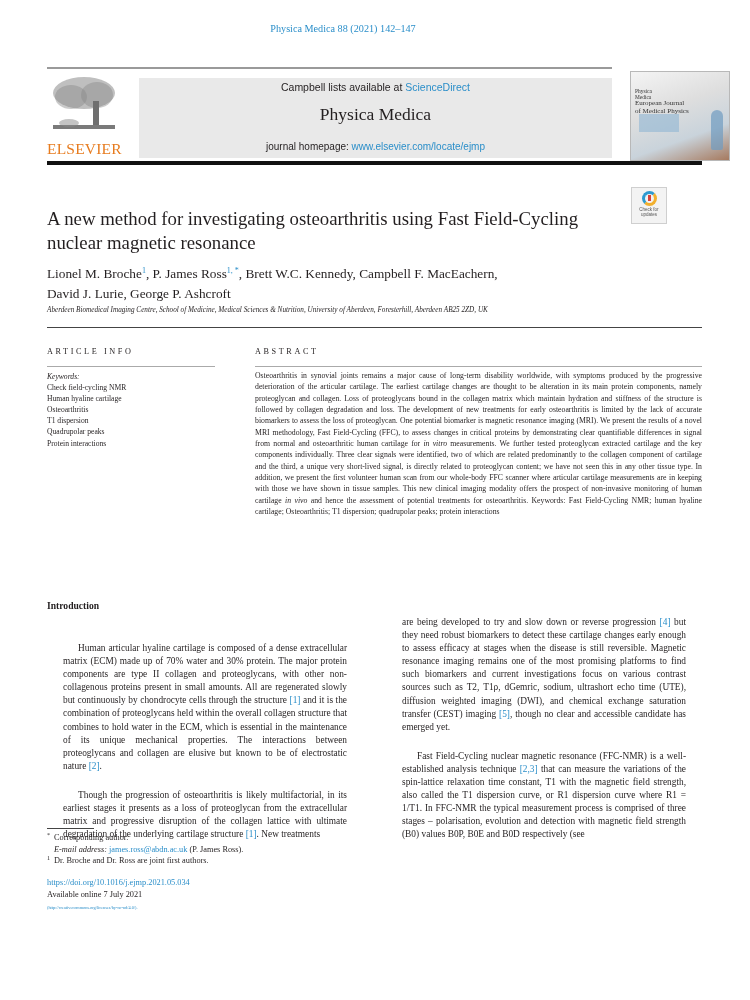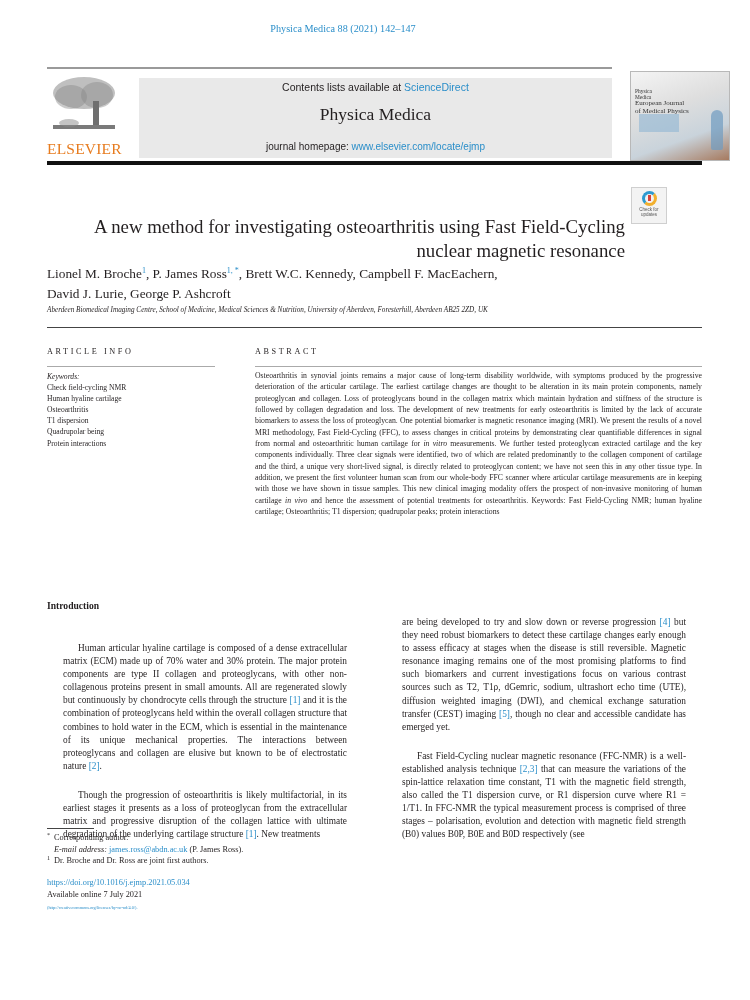--- a/index.html
+++ b/index.html
@@ -17,21 +17,21 @@
   .homepage { position: absolute; top: 63px; width: 100%; text-align: center; font-size: 10px; font-family: "Liberation Sans", sans-serif; }
   .cover { position: absolute; left: 583px; top: 0; width: 72px; height: 88px; border: 1px solid #b8b8b8; background: linear-gradient(160deg,#f4f4f4 0%,#dedede 40%,#c9d3db 70%,#a67a5f 100%); overflow: hidden; padding-left: 26px; }
   .cover-text { position: absolute; left: 4px; top: 16px; font-size: 5.4px; line-height: 6px; color: #333; }
   .cover-figure { position: absolute; right: 6px; top: 38px; width: 12px; height: 40px; background: #6f9bc0; border-radius: 6px 6px 2px 2px; opacity: .7; }
   .cover-band { position: absolute; left: 8px; top: 42px; width: 40px; height: 18px; background: #8fb6d3; opacity: .6; }
   .black-rule { position: absolute; top: 161px; left: 47px; width: 655px; height: 4px; background: #111; }
   .crossmark { position: absolute; left: 631px; top: 187px; width: 34px; height: 35px; border: 1px solid #cfcfcf; background: #f3f3f3; text-align: center; }
   .crossmark .ring { width: 15px; height: 15px; border-radius: 50%; margin: 3px auto 0; border: 3px solid #f2b02e; border-top-color: #2e9ad0; border-left-color: #2e9ad0; box-sizing: border-box; position: relative; }
   .crossmark .ring::after { content: ""; position: absolute; left: 3px; top: 1px; width: 3px; height: 6px; background: #d9413a; }
   .crossmark .cm-label { font-family: "Liberation Sans", sans-serif; font-size: 4.5px; line-height: 5px; color: #555; margin-top: 1px; }
-  .title { position: absolute; left: 47px; top: 207px; width: 570px; font-size: 18.8px; line-height: 24px; font-weight: normal; margin: 8px; text-align: right; }
+  .title { position: absolute; left: 47px; top: 207px; width: 570px; font-size: 18.8px; line-height: 24px; font-weight: normal; margin: 0; }
   .authors { position: absolute; left: 47px; top: 261px; width: 560px; font-size: 13.3px; line-height: 20px; }
   .authors sup { font-size: 8px; color: #2a8ec9; }
   .affil { position: absolute; left: 47px; top: 306px; font-size: 7.2px; font-style: italic; }
   .thin-rule { position: absolute; left: 47px; top: 327px; width: 655px; height: 1px; background: #444; }
   .ai-head { position: absolute; left: 47px; top: 347px; font-size: 8.2px; letter-spacing: 2.6px; }
   .ai-rule { position: absolute; left: 47px; top: 366px; width: 168px; height: 1px; background: #aaa; }
   .kw-block { position: absolute; left: 47px; top: 371px; font-size: 7.6px; line-height: 11.1px; }
   .kw-block .kw-label { font-style: italic; }
   .ab-head { position: absolute; left: 255px; top: 347px; font-size: 8.2px; letter-spacing: 2.6px; }
   .ab-rule { position: absolute; left: 255px; top: 366px; width: 447px; height: 1px; background: #aaa; }
@@ -66,21 +66,21 @@
         <rect x="44" y="26" width="6" height="26" fill="#6f6f6f"></rect>
         <rect x="4" y="50" width="62" height="4" fill="#7a7a7a"></rect>
         <ellipse cx="20" cy="48" rx="10" ry="4" opacity=".5"></ellipse>
       </g>
     </svg>
     <div class="elsevier-word">ELSEVIER</div>
   </div>
 
   <div class="gray-box">
     <div class="contents">
-      <span>Contents lists available at </span><a class="link">ScienceDirect</a>
+      <span>Campbell lists available at </span><a class="link">ScienceDirect</a>
     </div>
     <div class="journal-name">Physica Medica</div>
     <div class="homepage">
       <span>journal homepage: </span><a class="link">www.elsevier.com/locate/ejmp</a>
     </div>
   </div>
 
   <div class="cover">
     <div class="cover-band"></div>
     <div class="cover-figure"></div>
@@ -118,21 +118,21 @@
 <div class="thin-rule"></div>
 
 <div class="ai-head">ARTICLE INFO</div>
 <div class="ai-rule"></div>
 <div class="kw-block">
   <div class="kw-label">Keywords:</div>
   <div>Check field-cycling NMR</div>
   <div>Human hyaline cartilage</div>
   <div>Osteoarthritis</div>
   <div>T1 dispersion</div>
-  <div>Quadrupolar being</div>
+  <div>Quadrupolar peaks</div>
   <div>Protein interactions</div>
 </div>
 
 <div class="ab-head">ABSTRACT</div>
 <div class="ab-rule"></div>
 <p class="abstract"><span>Osteoarthritis in synovial joints remains a major cause of long-term disability worldwide, with symptoms produced by the progressive deterioration of the articular cartilage. The earliest cartilage changes are thought to be alteration in its main protein components, namely proteoglycan and collagen. Loss of proteoglycans bound in the collagen matrix which maintain hydration and stiffness of the structure is followed by collagen degradation and loss. The development of new treatments for early osteoarthritis is limited by the lack of accurate biomarkers to assess the loss of proteoglycan. One potential biomarker is magnetic resonance imaging (MRI). We present the results of a novel MRI methodology, Fast Field-Cycling (FFC), to assess changes in critical proteins by demonstrating clear quantifiable differences in signal from normal and osteoarthritic human cartilage for </span><i>in vitro</i><span> measurements. We further tested proteoglycan extracted cartilage and the key components individually. Three clear signals were identified, two of which are related predominantly to the collagen component of cartilage and the third, a unique very short-lived signal, is directly related to proteoglycan content; we have not seen this in any other tissue type. In addition, we present the first volunteer human scan from our whole-body FFC scanner where articular cartilage measurements are in keeping with those we have shown in tissue samples. This new clinical imaging modality offers the prospect of non-invasive monitoring of human cartilage </span><i>in vivo</i><span> and hence the assessment of potential treatments for osteoarthritis. Keywords: Fast Field-Cycling NMR; human hyaline cartilage; Osteoarthritis; T1 dispersion; quadrupolar peaks; protein interactions</span></p>
 
 <div class="intro-head">Introduction</div>
 
 <div class="col col-left">

